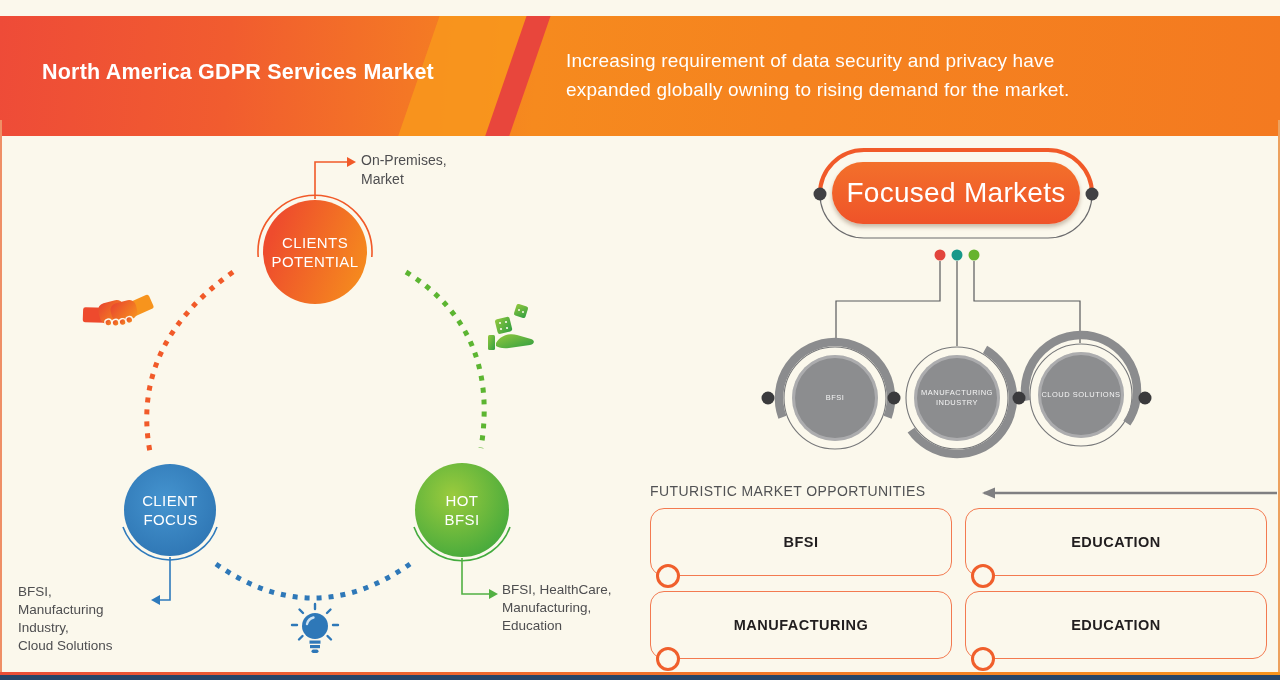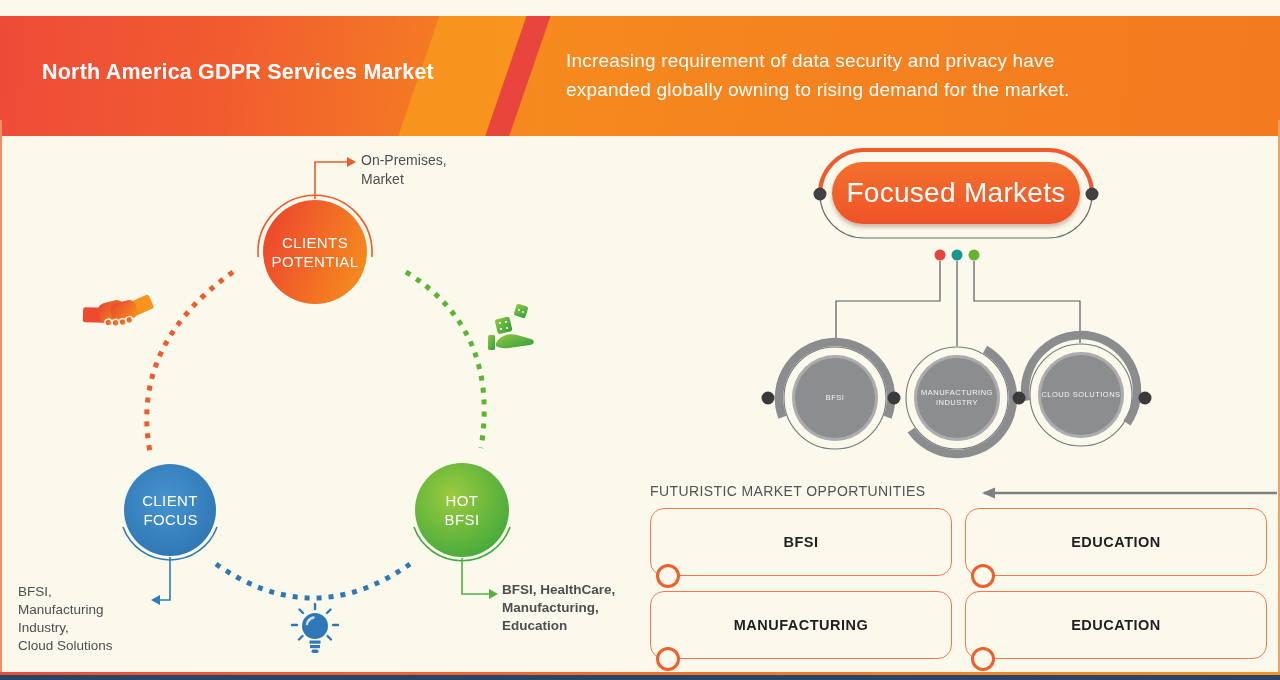--- a/index.html
+++ b/index.html
@@ -44,21 +44,21 @@
   .cp-circle{left:263px;top:200px;width:104px;height:104px;
     background:linear-gradient(110deg,#ee4c2d 15%,#f58a1e 90%);}
   .cf-circle{left:124px;top:464px;width:92px;height:92px;
     background:radial-gradient(circle at 45% 40%,#4594cf 0%,#2d74b2 85%);text-align:right;}
   .hb-circle{left:415px;top:463px;width:94px;height:94px;
     background:radial-gradient(circle at 40% 35%,#9bcb3d 0%,#3aa53c 90%);}
 
   .callout{color:#4e4e50;font-size:14px;line-height:19px;}
   .callout-cp{left:361px;top:151px;text-align:left;}
   .callout-cf{left:18px;top:583px;width:120px;text-align:left;font-size:13.5px;line-height:18px;}
-  .callout-hb{left:502px;top:581px;text-align:left;font-size:13.5px;line-height:18px;font-weight:bold;}
+  .callout-hb{left:502px;top:581px;text-align:left;font-size:13.5px;line-height:18px;}
 
   
   .fm-pill{
     left:832px;top:162px;width:248px;height:62px;border-radius:31px;
     background:linear-gradient(180deg,#f3702b,#ef5329);
     box-shadow:0 3px 4px rgba(80,40,10,.3);
     display:flex;align-items:center;justify-content:center;
     color:#fff;font-size:28px;font-weight:normal;letter-spacing:.3px;
   }
   .gray-circle{

